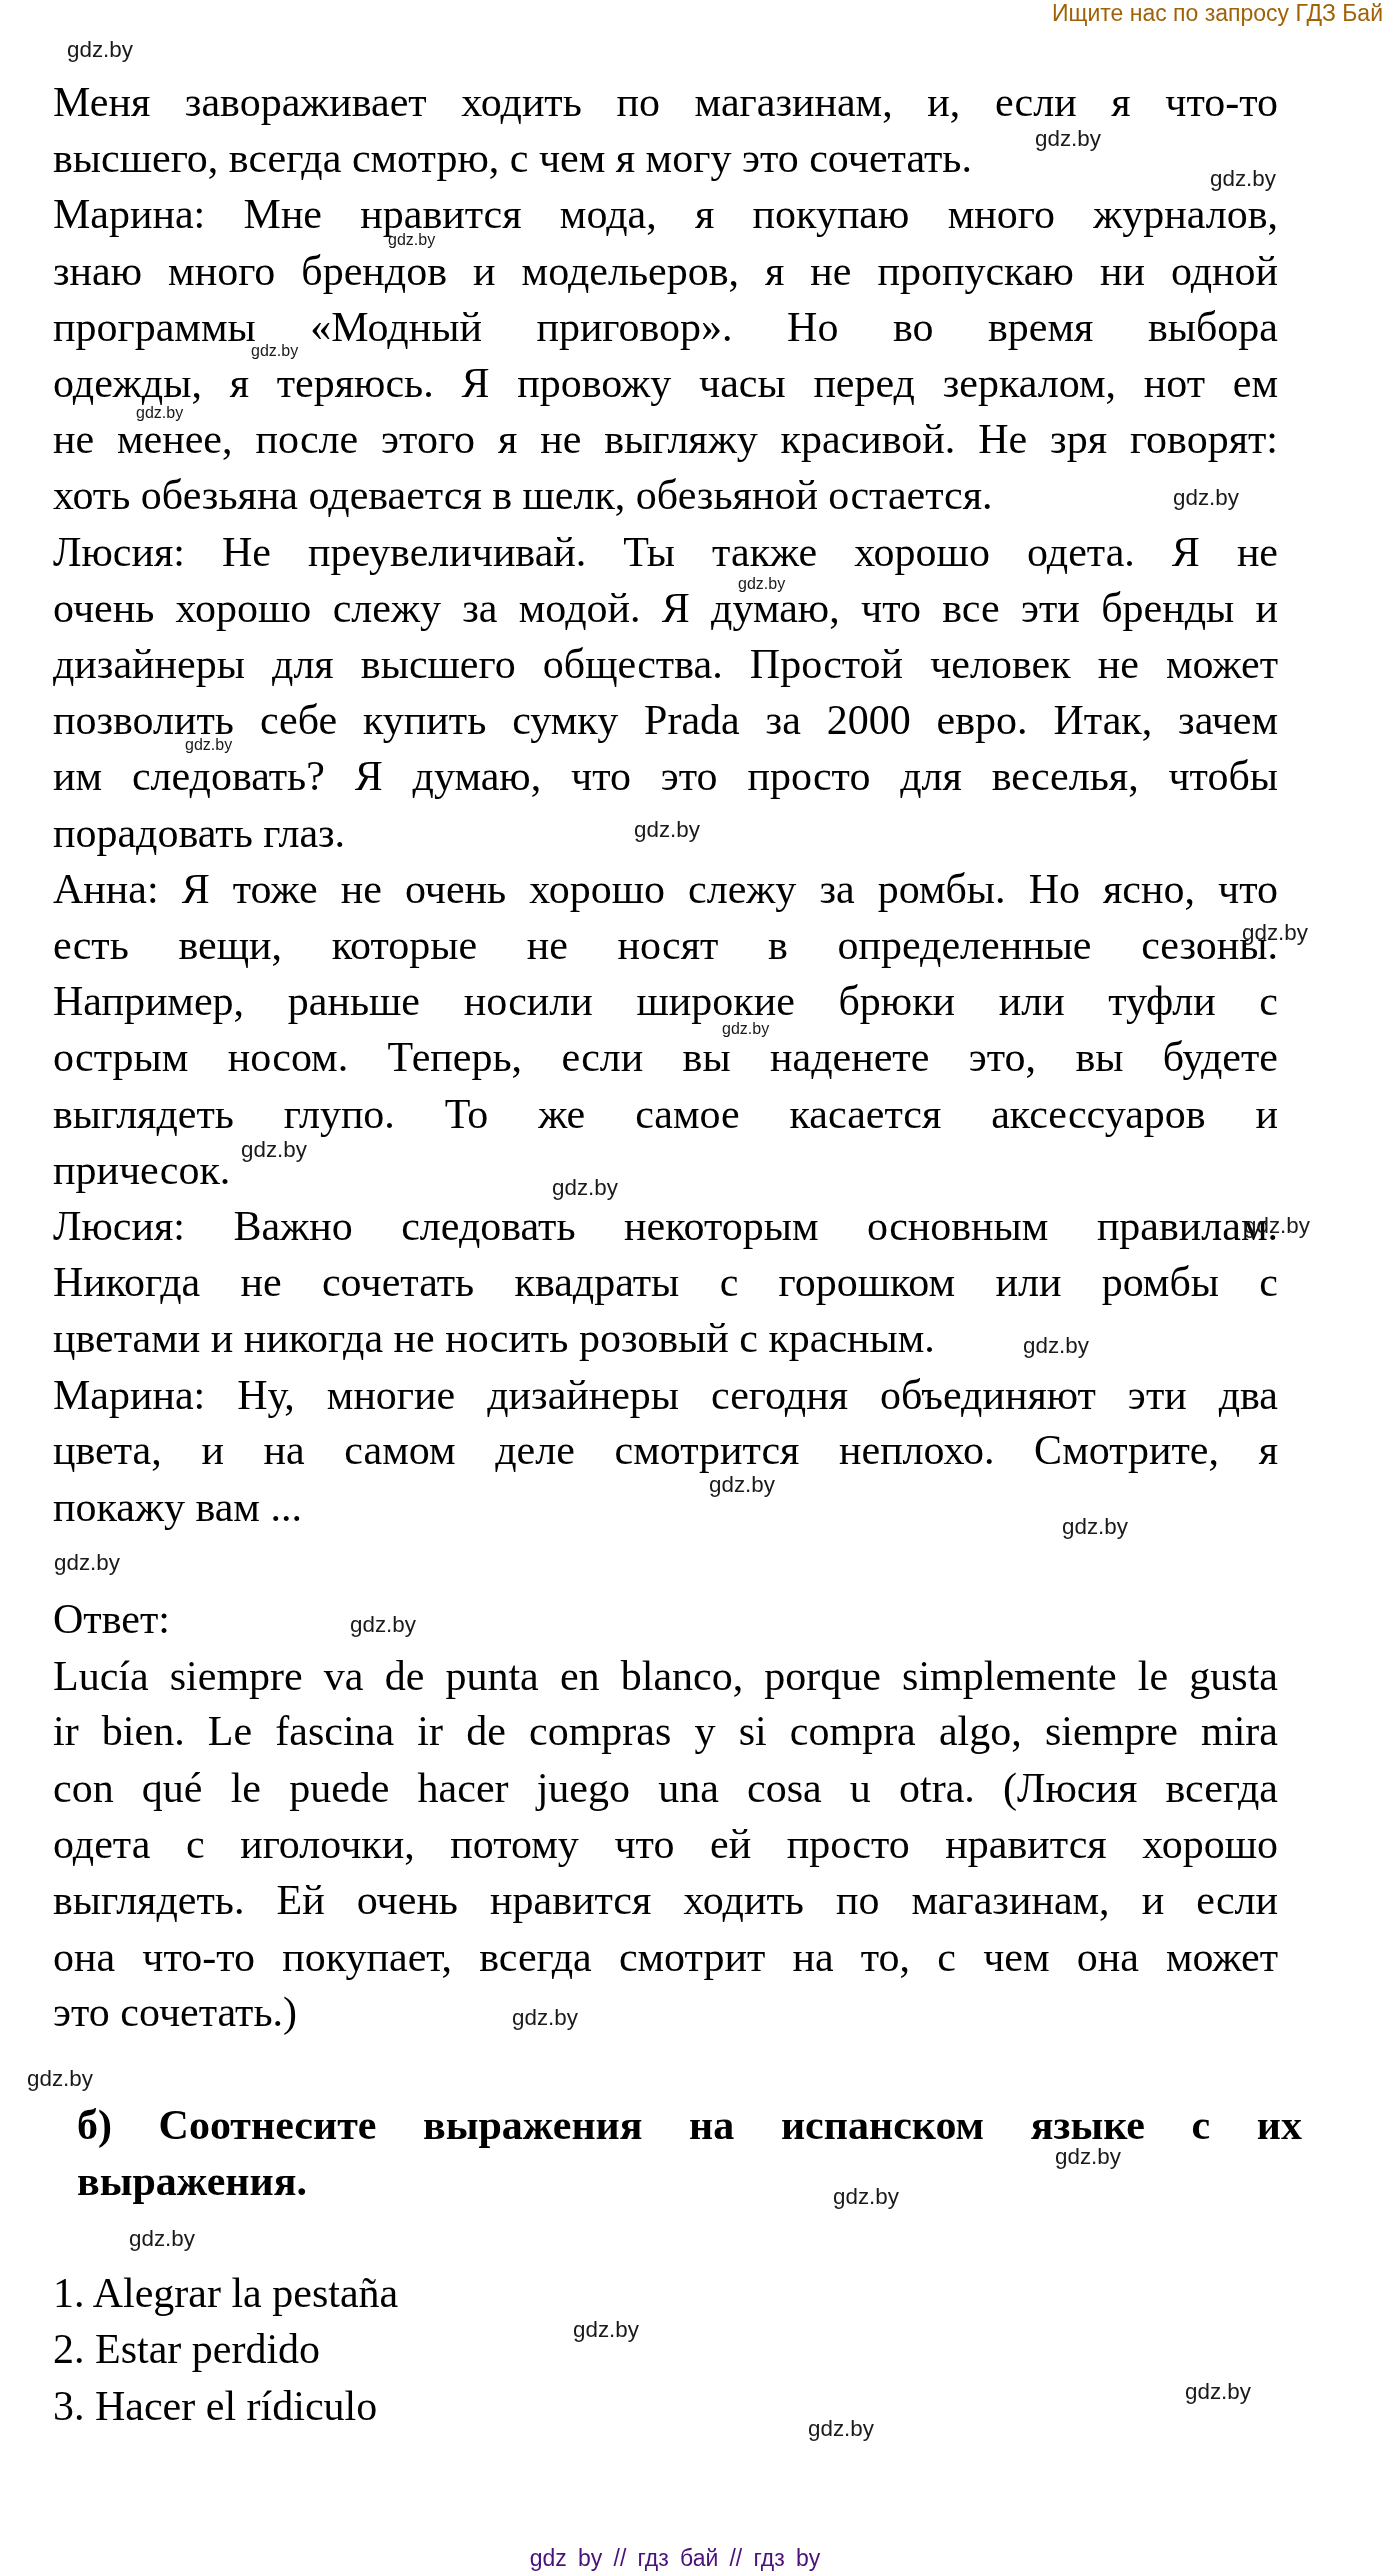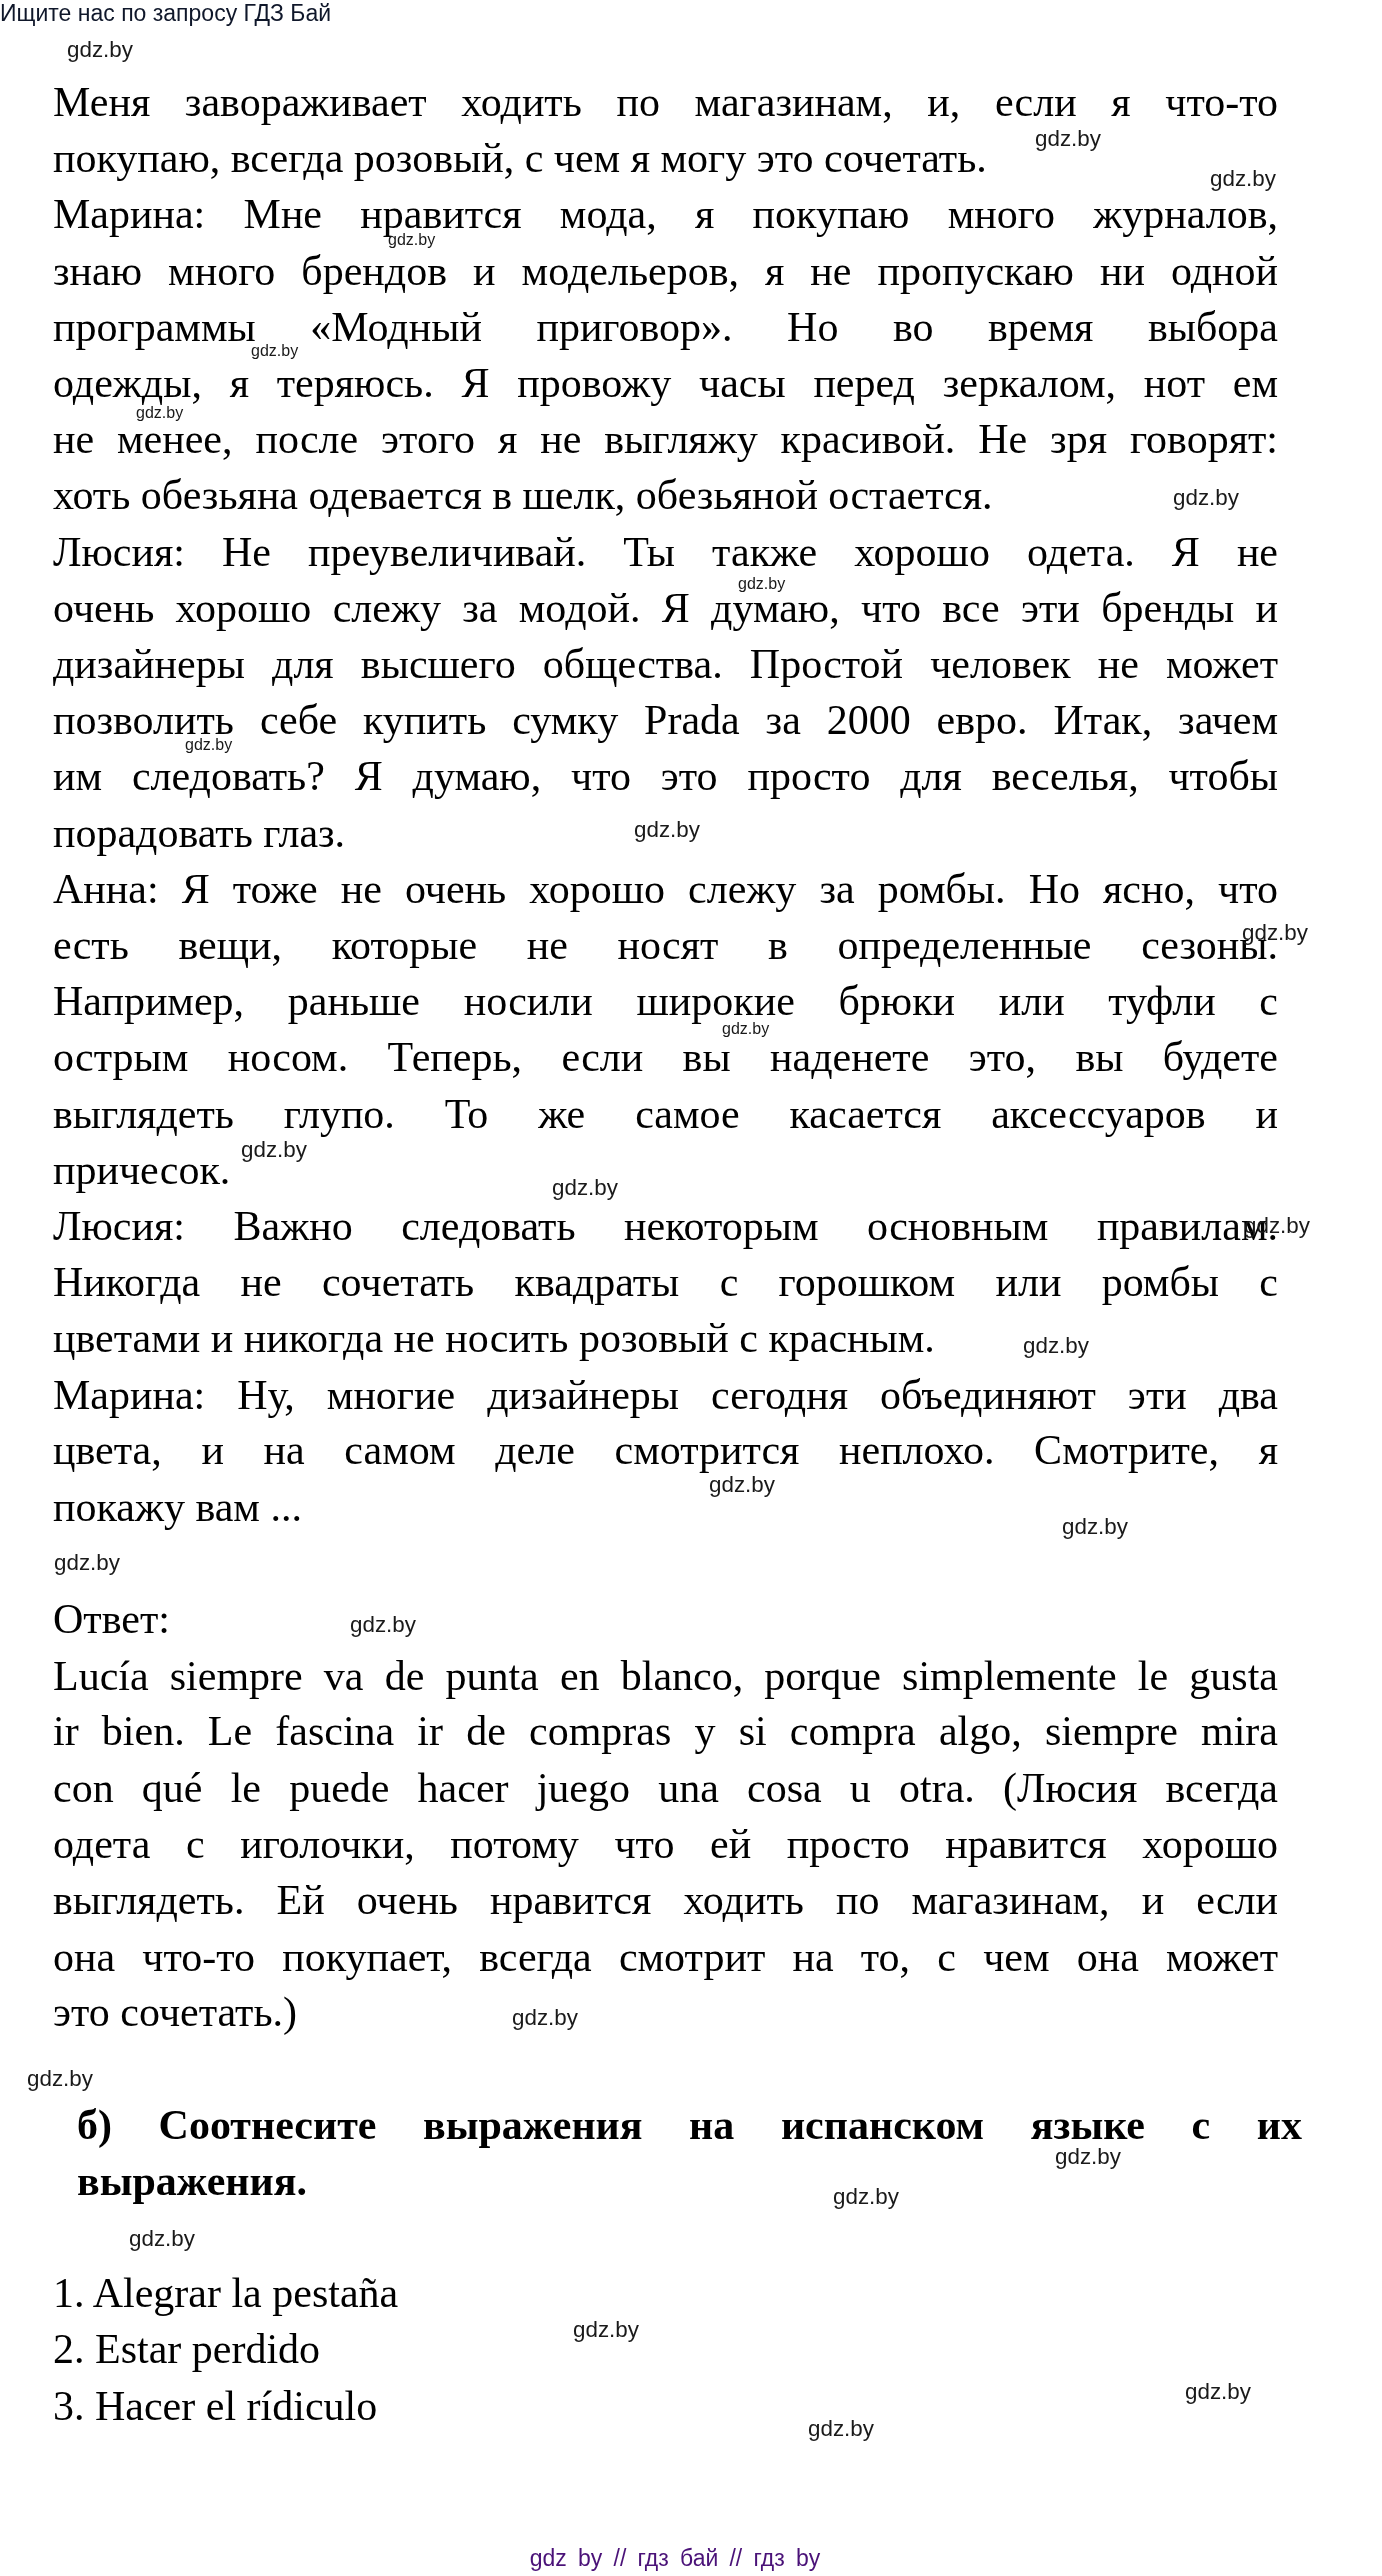--- a/index.html
+++ b/index.html
@@ -1,20 +1,20 @@
 <!DOCTYPE html>
 <html style="font-size:12.8px"><head>
 <meta charset="utf-8">
 <style>
   html, body { margin: 0; padding: 0; background: #ffffff; }
   body { width: 1383px; height: 2576px; position: relative; overflow: hidden; }
   .banner {
-    position: absolute; top: 0; left: 0; width: 1383px; text-align: left;
+    position: absolute; top: 0; left: 0; width: 1383px; text-align: right;
     font-family: "Liberation Sans", sans-serif; font-size: 23px; line-height: 27px;
-    color: #0f172a;
+    color: #a16207;
   }
   .footer {
     position: absolute; top: 2545px; left: 0; width: 1350px; text-align: center;
     font-family: "Liberation Sans", sans-serif; font-size: 23px; line-height: 27px;
     color: #4a1278; word-spacing: 4.8px;
   }
   .line {
     position: absolute; left: 53px; width: 1225px;
     font-family: "Liberation Serif", serif; font-size: 42px; line-height: 48px;
     color: #000; white-space: nowrap;
@@ -29,21 +29,21 @@
   .wm.big { font-size: 22.4px; }
   .wm.small { font-size: 16px; }
 </style>
 </head>
 <body>
 
 <div class="banner">Ищите нас по запросу ГДЗ Бай</div>
 
 <div>
   <div class="line" style="top:78px">Меня завораживает ходить по магазинам, и, если я что-то</div>
-  <div class="line last" style="top:134px">покупаю, всегда розовый, с чем я могу это сочетать.</div>
+  <div class="line last" style="top:134px">высшего, всегда смотрю, с чем я могу это сочетать.</div>
   <div class="line" style="top:190px">Марина: Мне нравится мода, я покупаю много журналов,</div>
   <div class="line" style="top:247px">знаю много брендов и модельеров, я не пропускаю ни одной</div>
   <div class="line" style="top:303px">программы «Модный приговор». Но во время выбора</div>
   <div class="line" style="top:359px">одежды, я теряюсь. Я провожу часы перед зеркалом, нот ем</div>
   <div class="line" style="top:415px">не менее, после этого я не выгляжу красивой. Не зря говорят:</div>
   <div class="line last" style="top:471px">хоть обезьяна одевается в шелк, обезьяной остается.</div>
   <div class="line" style="top:528px">Люсия: Не преувеличивай. Ты также хорошо одета. Я не</div>
   <div class="line" style="top:584px">очень хорошо слежу за модой. Я думаю, что все эти бренды и</div>
   <div class="line" style="top:640px">дизайнеры для высшего общества. Простой человек не может</div>
   <div class="line" style="top:696px">позволить себе купить сумку Prada за 2000 евро. Итак, зачем</div>

